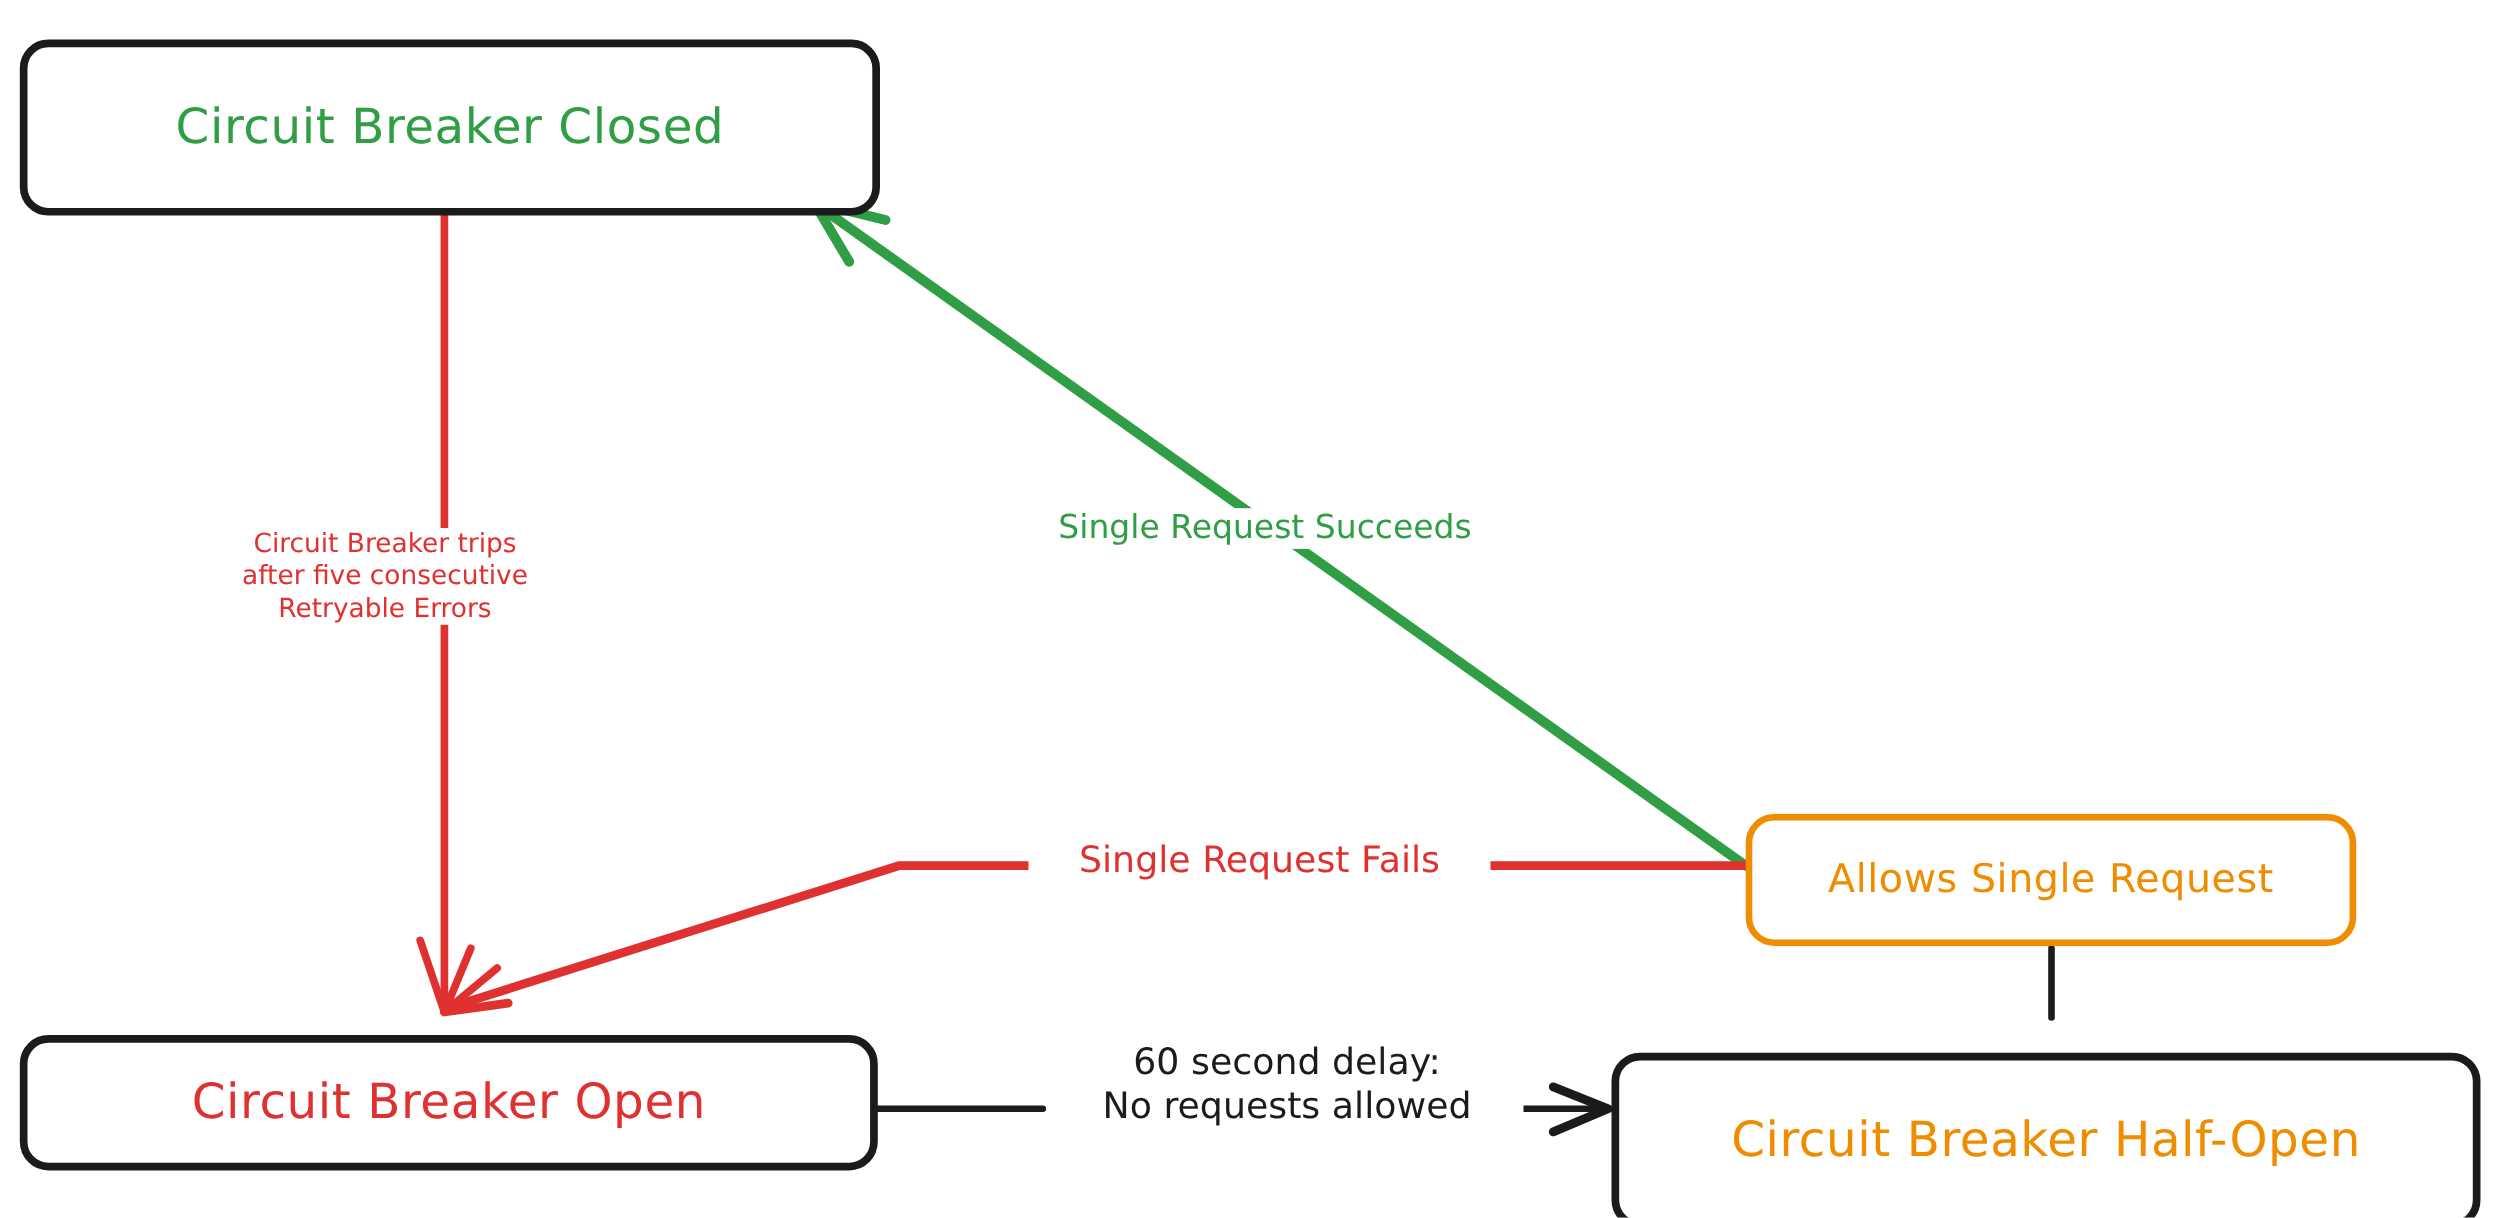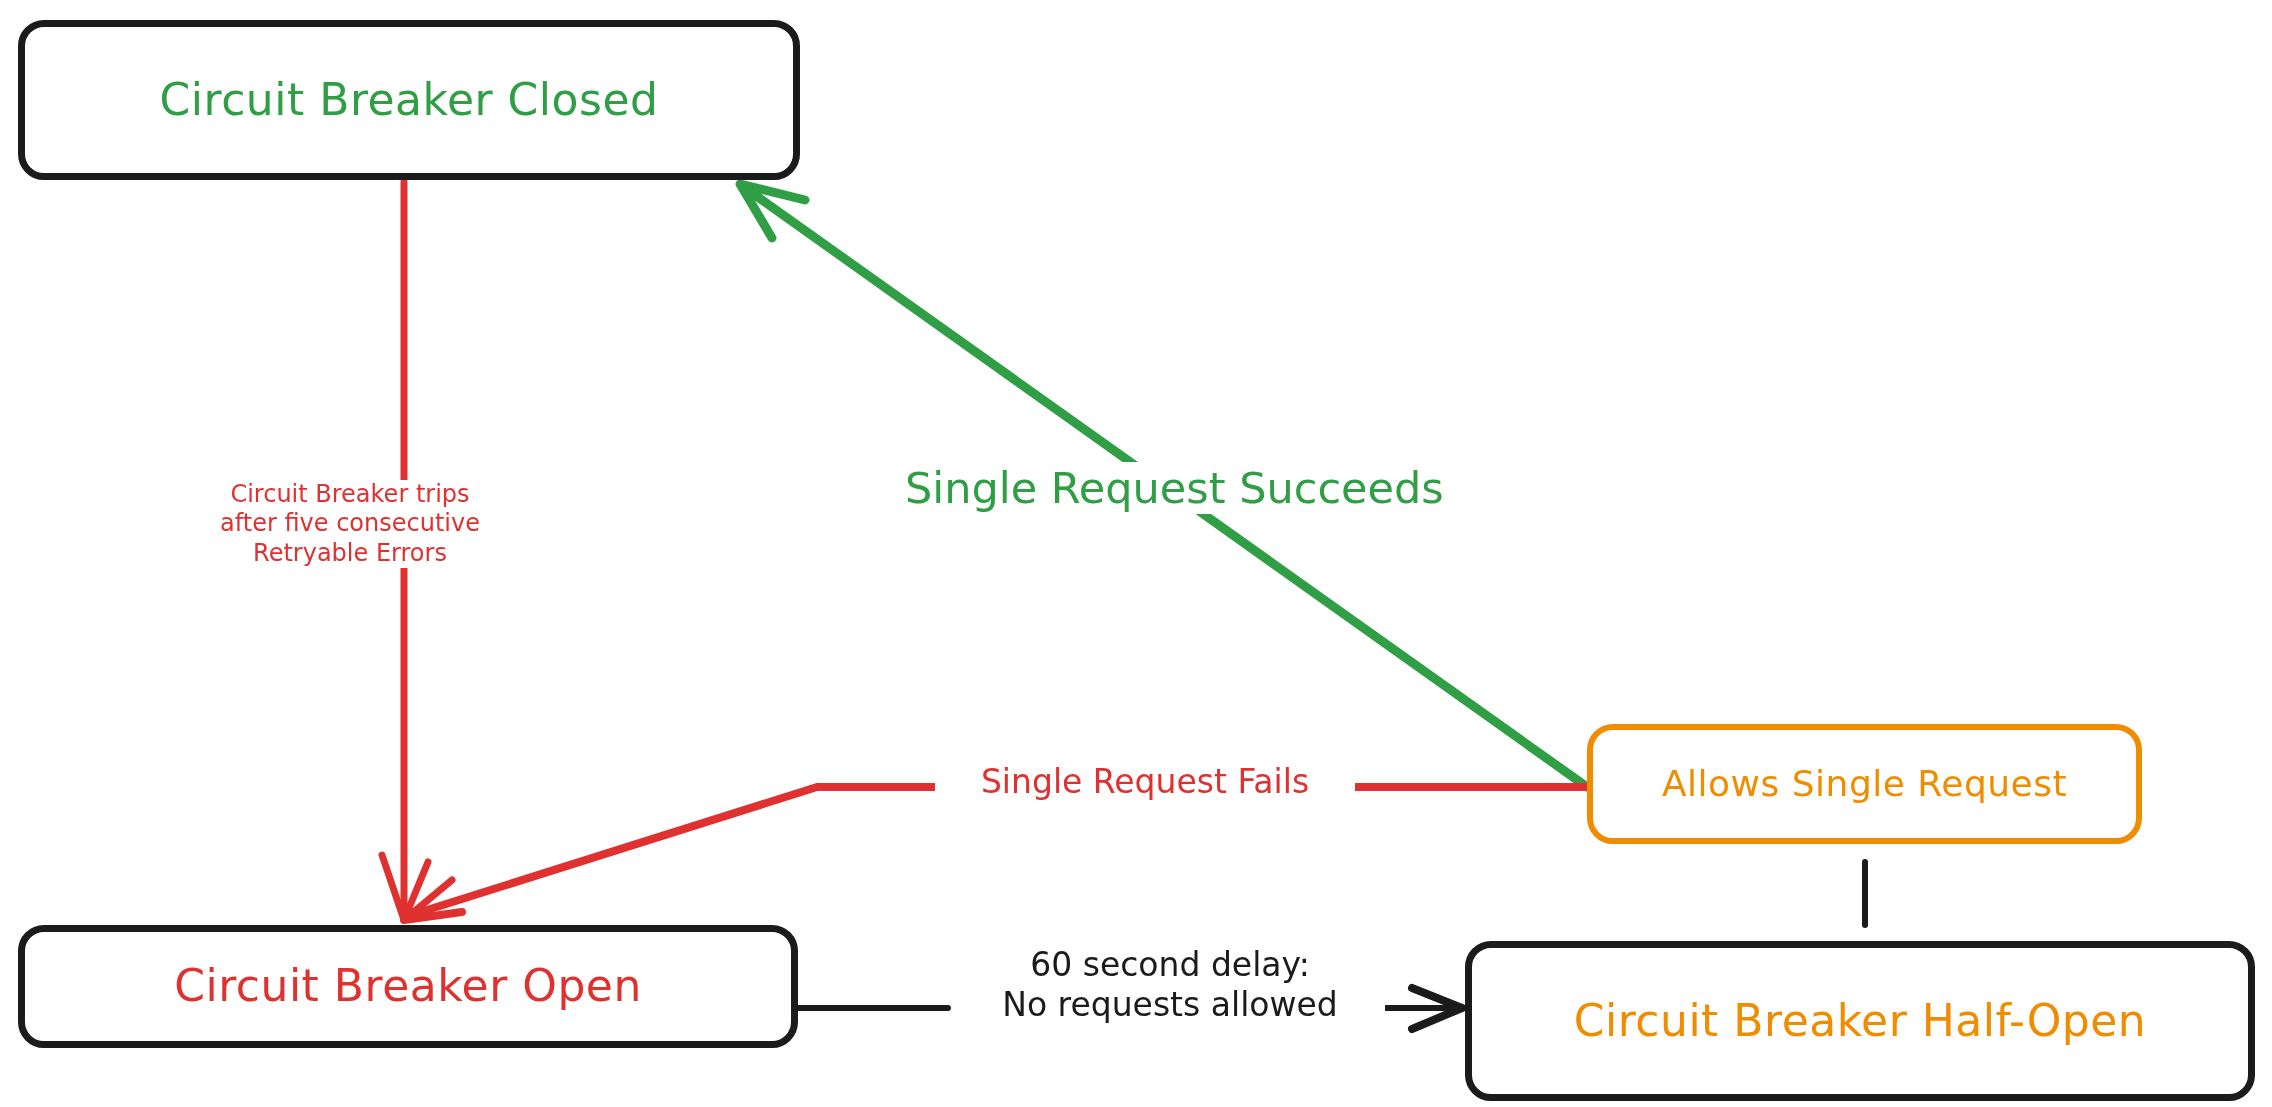--- a/index.html
+++ b/index.html
@@ -24,20 +24,21 @@
   }
   .node {
     position: absolute;
     box-sizing: border-box;
     display: flex;
     align-items: center;
     justify-content: center;
     background: #ffffff;
     border-radius: 26px;
     text-align: center;
+    margin-top: 16px;
   }
   .node-black {
     border: 7px solid #1b1b1b;
   }
   .node-orange {
     border: 6px solid #f08c00;
   }
   .node-label {
     font-family: "DejaVu Sans", sans-serif;
     font-weight: 400;
@@ -65,21 +66,21 @@
     white-space: pre;
     background: #ffffff;
     pointer-events: auto;
   }
   #label-trips {
     left: 140px; top: 480px; width: 420px;
     font-size: 24px; color: #e03131;
   }
   #label-succeeds {
     left: 905px; top: 462px; width: 490px;
-    font-size: 43px; color: #2f9e44;
+    font-size: 30px; color: #2f9e44;
   }
   #label-fails {
     left: 935px; top: 762px; width: 420px;
     font-size: 33px; color: #e03131;
   }
   #label-delay {
     left: 955px; top: 945px; width: 430px;
     font-size: 33px; color: #1b1b1b;
   }
 </style>

